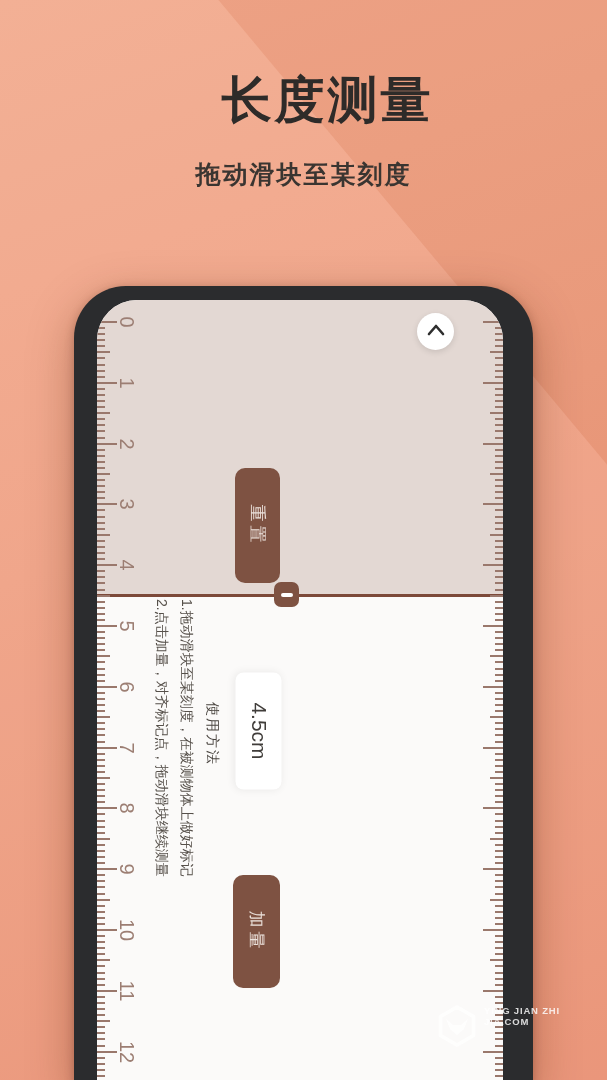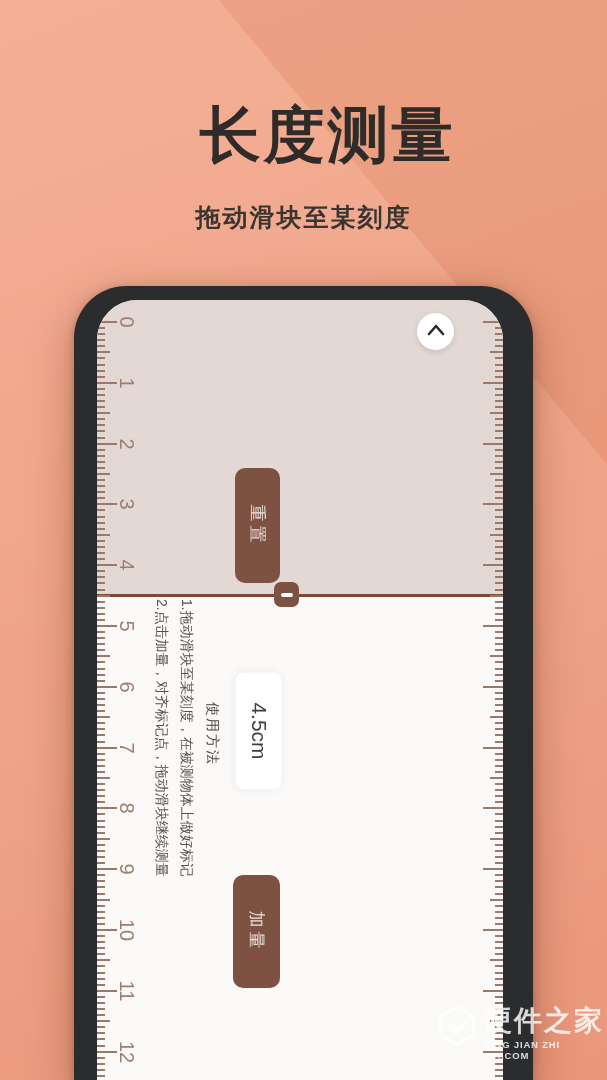--- a/index.html
+++ b/index.html
@@ -12,21 +12,21 @@
   *{margin:0;padding:0;box-sizing:border-box;}
   html,body{width:607px;height:1080px;}
   body{font-family:"Liberation Sans","DejaVu Sans",sans-serif;overflow:hidden;}
   #app{position:relative;width:607px;height:1080px;overflow:hidden;
        background:linear-gradient(160deg,var(--bg-top) 0%,#efa083 45%,var(--bg-bottom) 100%);}
   .bg-wedge-light{position:absolute;inset:0;background:rgba(255,255,255,.07);
        clip-path:polygon(0 0,36% 0,100% 43%,100% 100%,0 100%);}
   .bg-wedge-dark{position:absolute;inset:0;background:rgba(170,75,40,.08);
        clip-path:polygon(36% 0,100% 0,100% 43%);}
   .hero{position:absolute;top:0;left:0;width:100%;text-align:center;z-index:2;}
-  .hero h1{margin-top:95px;font-size:61px;font-weight:bold;letter-spacing:3px;color:var(--title-text);padding-left:48px;}
+  .hero h1{margin-top:67px;font-size:50px;font-weight:bold;letter-spacing:3px;color:var(--title-text);padding-left:48px;}
   .hero h2{margin-top:24px;font-size:25px;font-weight:600;letter-spacing:2px;color:#3a3531;}
 
   .phone{position:absolute;left:74px;top:286px;width:459px;height:800px;
          background:var(--frame);border-radius:52px 52px 0 0;
          box-shadow:0 14px 46px rgba(90,35,10,.35),0 2px 10px rgba(60,20,5,.25);z-index:3;}
   .screen{position:absolute;left:23px;top:14px;width:406px;height:780px;
           background:var(--screen-bottom);border-radius:40px 40px 0 0;overflow:hidden;}
   .screen-top{position:absolute;left:0;top:0;width:100%;height:295px;background:var(--screen-top);}
   .divider{position:absolute;left:0;top:294px;width:100%;height:2.5px;background:var(--divider);}
 
@@ -389,17 +389,16 @@
   </div>
 
   <div class="watermark">
     <span>
       <svg width="44" height="44" viewBox="0 0 44 44">
         <path d="M22 3 L38.5 12.5 L38.5 31.5 L22 41 L5.5 31.5 L5.5 12.5 Z" fill="none" stroke="#ffffff" stroke-width="3.6" stroke-linejoin="round"></path>
         <path d="M11 15 L18 21 L26 21 L33 15 L29 25 L22 31 L15 25 Z" fill="#ffffff"></path>
       </svg>
     </span>
     <div class="wm-text">
-      <div class="wm-name">硬件之家</div>
       <div class="wm-domain">YING JIAN ZHI JIA.COM</div>
     </div>
   </div>
 </div>
 
 </body></html>

